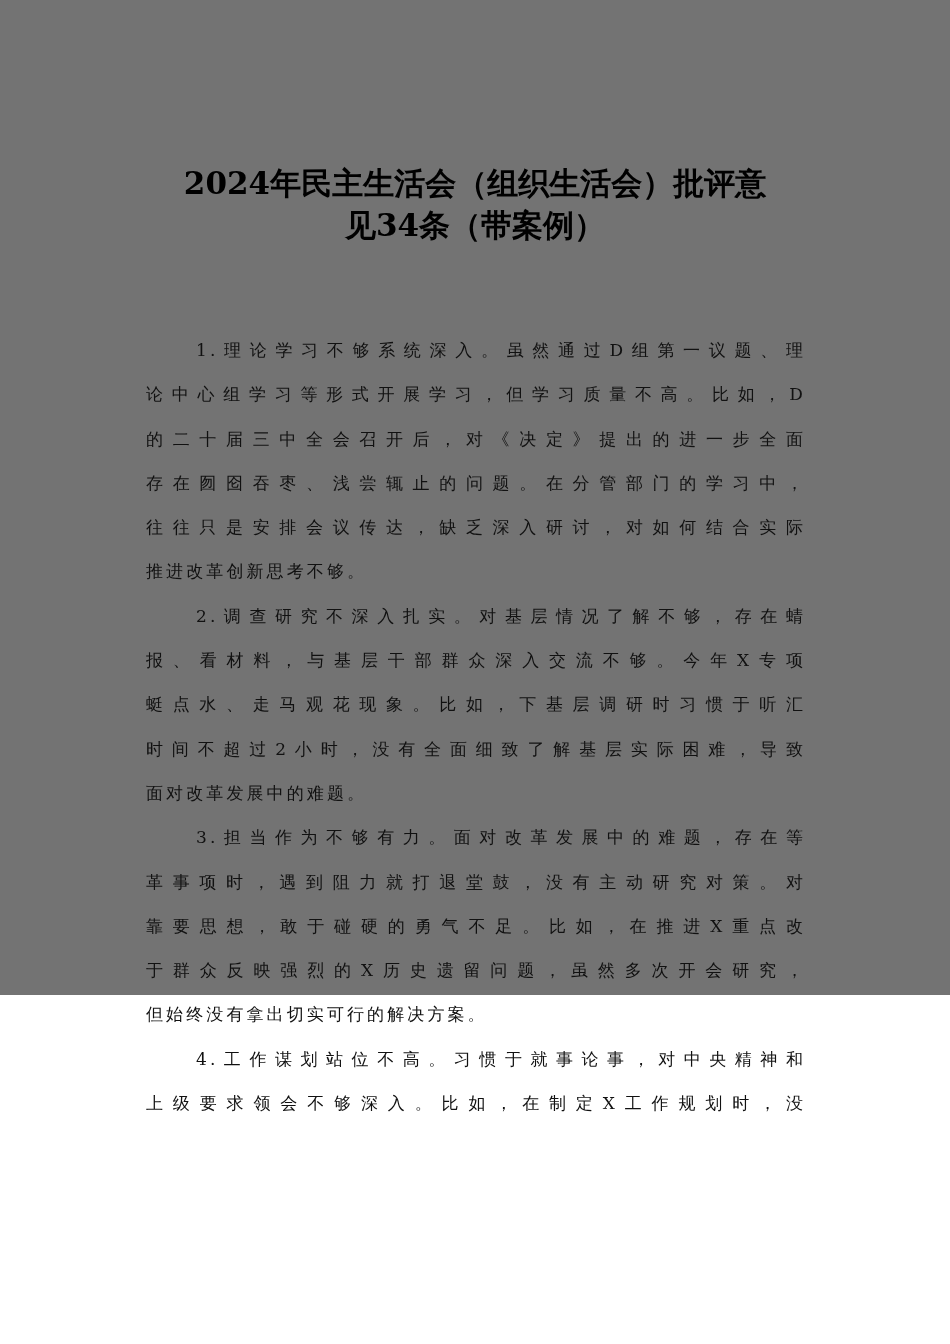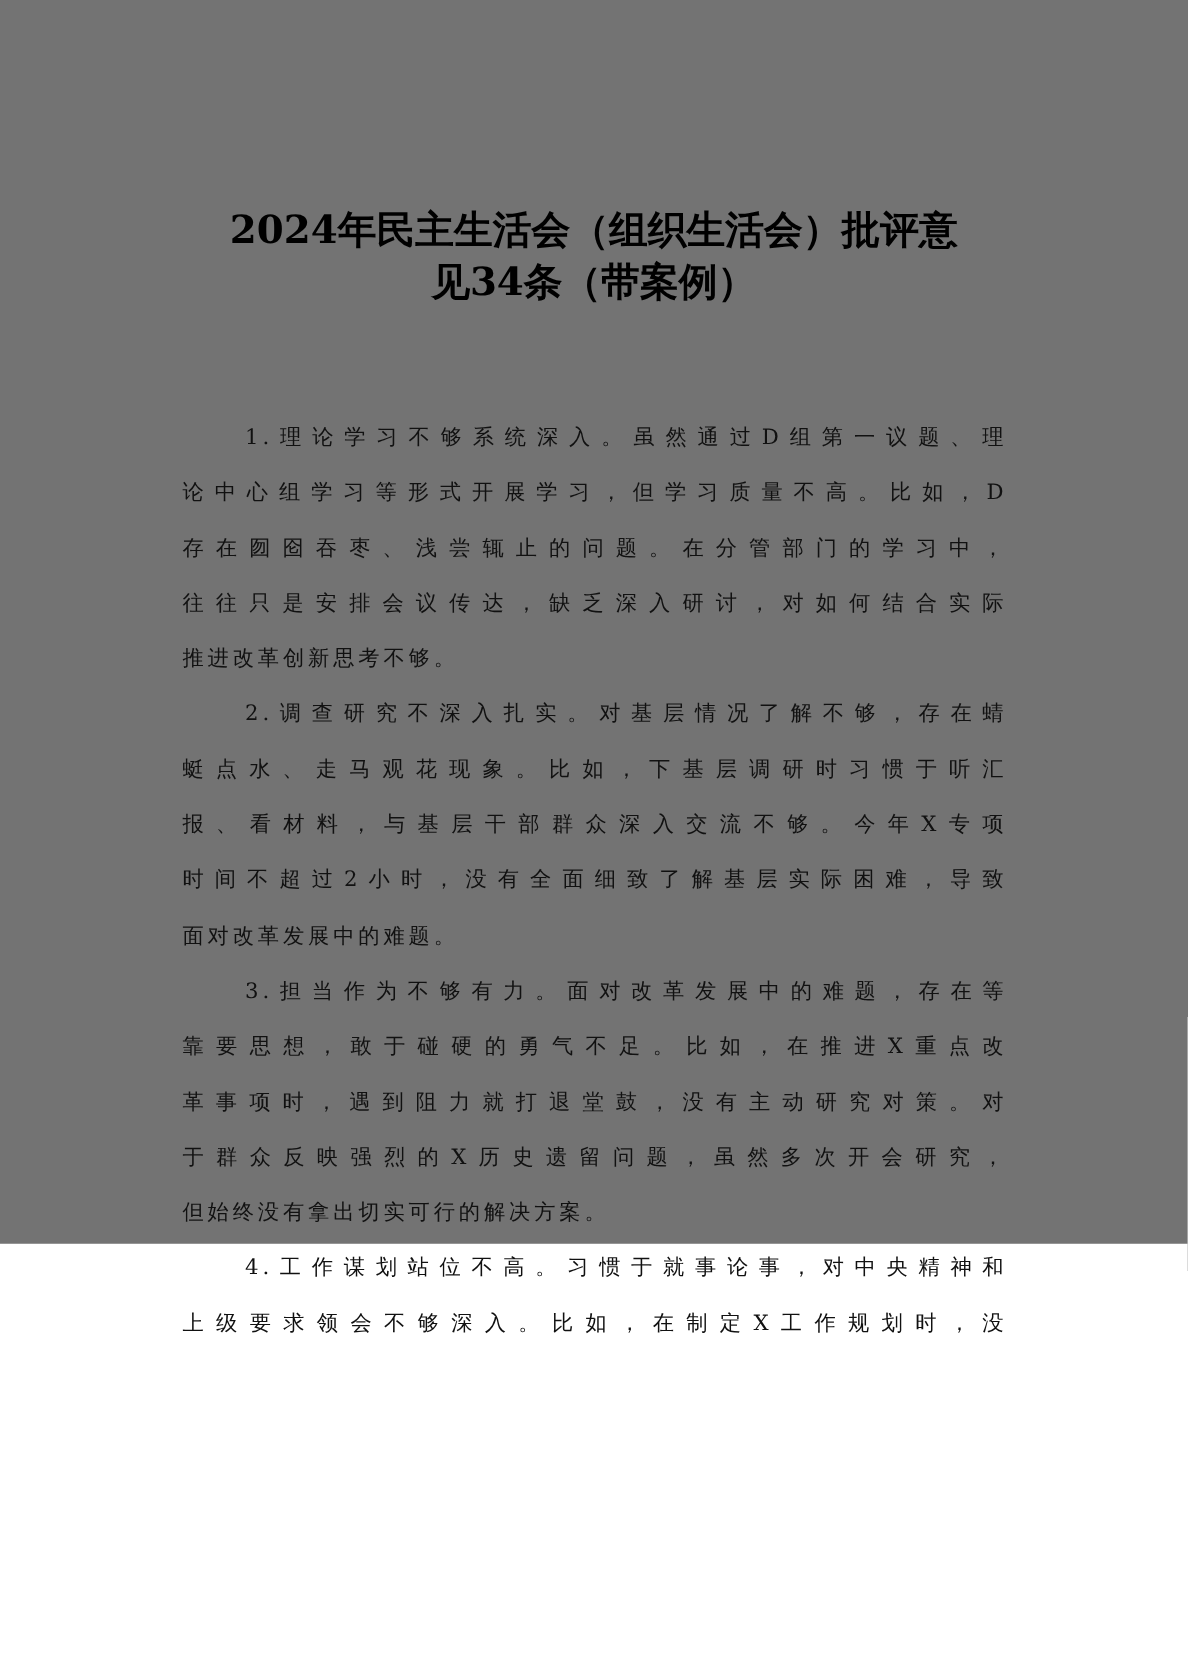--- a/index.html
+++ b/index.html
@@ -62,37 +62,38 @@
 <div class="page">
 
   <div class="title l1">2024年民主生活会（组织生活会）批评意</div>
   <div class="title l2">见34条（带案例）</div>
 
   <div class="body-text">
 
     <div>
       <div class="line indent">1.理论学习不够系统深入。虽然通过D组第一议题、理</div>
       <div class="line">论中心组学习等形式开展学习，但学习质量不高。比如，D</div>
+      <div class="line">的二十届三中全会召开后，对《决定》提出的进一步全面</div>
       <div class="line">存在囫囵吞枣、浅尝辄止的问题。在分管部门的学习中，</div>
       <div class="line">往往只是安排会议传达，缺乏深入研讨，对如何结合实际</div>
       <div class="line last">推进改革创新思考不够。</div>
     </div>
 
     <div>
       <div class="line indent">2.调查研究不深入扎实。对基层情况了解不够，存在蜻</div>
+      <div class="line">报、看材料，与基层干部群众深入交流不够。今年X专项</div>
       <div class="line">蜓点水、走马观花现象。比如，下基层调研时习惯于听汇</div>
-      <div class="line">报、看材料，与基层干部群众深入交流不够。今年X专项</div>
       <div class="line">时间不超过2小时，没有全面细致了解基层实际困难，导致</div>
       <div class="line last">面对改革发展中的难题。</div>
     </div>
 
     <div>
       <div class="line indent">3.担当作为不够有力。面对改革发展中的难题，存在等</div>
+      <div class="line">革事项时，遇到阻力就打退堂鼓，没有主动研究对策。对</div>
       <div class="line">靠要思想，敢于碰硬的勇气不足。比如，在推进X重点改</div>
-      <div class="line">革事项时，遇到阻力就打退堂鼓，没有主动研究对策。对</div>
       <div class="line">于群众反映强烈的X历史遗留问题，虽然多次开会研究，</div>
       <div class="line last">但始终没有拿出切实可行的解决方案。</div>
     </div>
 
     <div>
       <div class="line indent">4.工作谋划站位不高。习惯于就事论事，对中央精神和</div>
       <div class="line">上级要求领会不够深入。比如，在制定X工作规划时，没</div>
     </div>
 
   </div>

